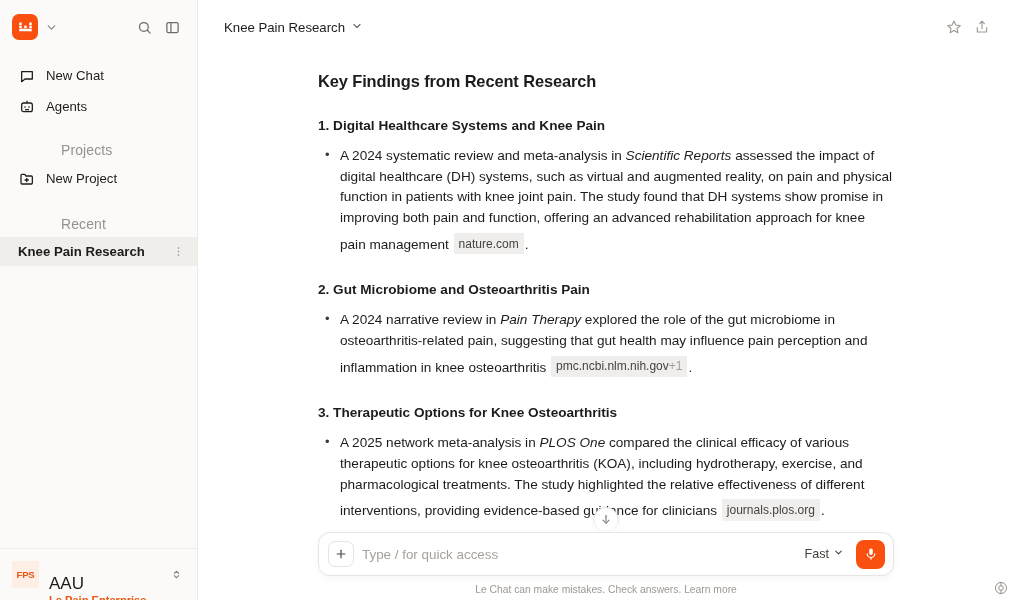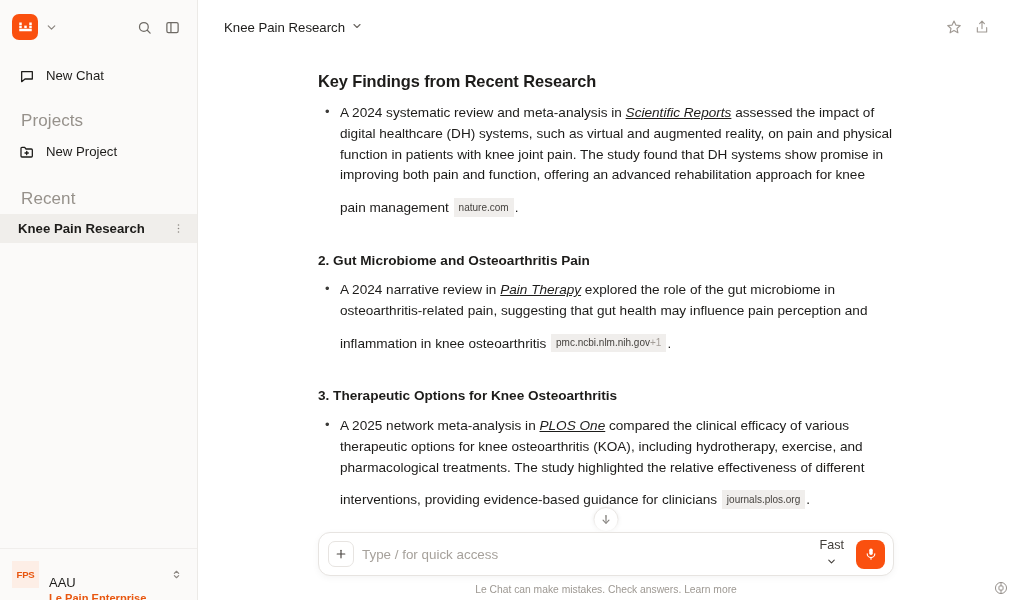--- a/index.html
+++ b/index.html
@@ -44,23 +44,24 @@
   .sb-nav { padding: 6px 10px 0 10px; }
   .nav-item {
     display: flex; align-items: center; gap: 11px;
     height: 31px; padding: 0 8px; border-radius: 7px;
     cursor: pointer; color: #1d1c1a;
     font-size: 13.2px;
   }
   .nav-ico { width: 17px; height: 17px; flex: 0 0 17px; display:flex; align-items:center; justify-content:center; color:#1d1c1a; }
 
   .sb-section-label {
-    font-size: 17px; color: #96918b; font-weight: 400;
+    font-size: 14px; color: #96918b; font-weight: 400;
     padding: 0 21px; margin-top: 20px; margin-bottom: 5px;
     letter-spacing: 0.1px;
+    margin-left: 40px;
   }
   .chat-item {
     display: flex; align-items: center; height: 29px;
     padding: 0 10px 0 18px; cursor: pointer;
     font-size: 13.2px; color: #1d1c1a; font-weight: 600;
     position: relative;
   }
   .chat-item.active { background: #f0eeeb; }
   .chat-item .ci-label { flex:1; overflow:hidden; white-space:nowrap; text-overflow:ellipsis; }
   .dots {
@@ -75,21 +76,21 @@
     border-top: 1px solid #f0eeec;
   }
   .avatar {
     width: 27px; height: 27px; border-radius: 0;
     background: #fdeee6; color: #e8560f;
     display: flex; align-items: center; justify-content: center;
     font-size: 9.6px; font-weight: 700; flex: 0 0 27px;
     letter-spacing: -0.2px;
   }
   .acct-text { flex: 1; min-width: 0; line-height: 1.25; }
-  .acct-name { font-size: 13px; color: #1d1c1a; font-weight: 400; margin-top: 32px; }
+  .acct-name { font-size: 17px; color: #1d1c1a; font-weight: 400; margin-top: 32px; }
   .acct-plan { font-size: 11.1px; color: #e8560f; font-weight: 700; white-space: nowrap; }
   .updown { width: 18px; height: 18px; color: #8c8782; display:flex; align-items:center; justify-content:center; cursor:pointer; }
 
   
   #main { flex: 1; position: relative; height: 600px; background: #fff; overflow: hidden; }
   .main-head {
     height: 54px; display: flex; align-items: center;
     padding: 0 18px 0 24px; position: relative; z-index: 6;
     background: #fff;
   }
@@ -125,25 +126,25 @@
     font-size: 13.6px; font-weight: 700; margin: 22px 0 0 0;
   }
   ul.bullets { list-style: none; margin: 9px 0 0 0; padding: 0; }
   ul.bullets li {
     position: relative; padding-left: 22px; margin-bottom: 4px;
   }
   ul.bullets li::before {
     content: "•"; position: absolute; left: 7px; top: -1px;
     color: #3b3a38; font-size: 13px;
   }
-  em { font-style: italic; text-decoration: underline; }
+  em { font-style: italic; }
   .cite {
     display: inline-block; background: #f0eeec; color: #46433f;
-    border-radius: 0; padding: 1.5px 5px; font-size: 10px;
-    vertical-align: 1px; margin: 12px 1px; cursor: pointer;
+    border-radius: 0; padding: 1.5px 5px; font-size: 12px;
+    vertical-align: 1px; margin: 4px 1px; cursor: pointer;
     white-space: nowrap;
   }
   .cite .plus { color: #a39d97; }
 
   
   .scroll-btn {
     position: absolute; left: 50%; transform: translateX(-50%);
     top: 507px; width: 25px; height: 25px; border-radius: 50%;
     background: #fff; border: 1px solid #eae7e4;
     box-shadow: 0 1px 4px rgba(0,0,0,0.09);
@@ -172,21 +173,20 @@
   .composer-input {
     flex: 1; border: none; outline: none; background: transparent;
     font-family: "Liberation Sans", sans-serif; font-size: 13.4px;
     color: #1d1c1a; height: 100%;
   }
   .composer-input::placeholder { color: #a6a19b; }
   .fast-sel {
     display: flex; align-items: center; gap: 4px; cursor: pointer;
     font-size: 12.6px; color: #413d39; padding: 4px 4px;
     border-radius: 6px;
-    flex-direction: column;
   }
   .mic-btn {
     width: 29px; height: 29px; border-radius: 8px; background: #fa500f;
     display: flex; align-items: center; justify-content: center;
     color: #fff; cursor: pointer; flex: 0 0 29px;
   }
   .disclaimer {
     text-align: center; font-size: 10.3px; color: #9d9892;
     padding: 8px 0 5px 0;
   }
@@ -238,20 +238,32 @@
 
     <nav class="sb-nav">
       <div class="nav-item">
         <span class="nav-ico">
           <svg width="16" height="16" viewBox="0 0 24 24" fill="none" stroke="currentColor" stroke-width="1.9" stroke-linejoin="round">
               <path d="M4 5.5h16v11H9l-5 4z"></path>
             </svg>
         </span>
         <span>New Chat</span>
       </div>
+      <div class="nav-item">
+        <span class="nav-ico">
+          <svg width="16" height="16" viewBox="0 0 24 24" fill="none" stroke="currentColor" stroke-width="1.9" stroke-linejoin="round">
+              <line x1="12" y1="2.5" x2="12" y2="6"></line>
+              <rect x="4" y="6" width="16" height="13" rx="3"></rect>
+              <circle cx="9" cy="12" r="1.2" fill="currentColor" stroke="none"></circle>
+              <circle cx="15" cy="12" r="1.2" fill="currentColor" stroke="none"></circle>
+              <line x1="9" y1="16" x2="15" y2="16"></line>
+            </svg>
+        </span>
+        <span>Agents</span>
+      </div>
     </nav>
 
     <div class="sb-section-label">Projects</div>
     <div class="sb-nav" style="padding-top:0;">
       <div class="nav-item">
         <span class="nav-ico">
           <svg width="16" height="16" viewBox="0 0 24 24" fill="none" stroke="currentColor" stroke-width="1.9" stroke-linejoin="round" stroke-linecap="round">
               <path d="M3 6.5a1.5 1.5 0 0 1 1.5-1.5h4l2 2.5h8A1.5 1.5 0 0 1 20 9v9a1.5 1.5 0 0 1-1.5 1.5h-14A1.5 1.5 0 0 1 3 18z"></path>
               <line x1="11.5" y1="11" x2="11.5" y2="16"></line>
               <line x1="9" y1="13.5" x2="14" y2="13.5"></line>
@@ -318,20 +330,21 @@
 
     <div class="article-wrap">
       <article class="article">
 
         <div class="clipped-line">
           <span>focusing on knee osteoarthritis and related treatments:</span>
         </div>
 
         <h2 class="sec-title">Key Findings from Recent Research</h2>
 
+        <h3 class="sub-title">1. Digital Healthcare Systems and Knee Pain</h3>
         <ul class="bullets">
           <li><span>A 2024 systematic review and meta-analysis in </span><em>Scientific Reports</em><span> assessed the impact of digital healthcare (DH) systems, such as virtual and augmented reality, on pain and physical function in patients with knee joint pain. The study found that DH systems show promise in improving both pain and function, offering an advanced rehabilitation approach for knee pain management </span><span class="cite"><span>nature.com</span></span><span>.</span></li>
         </ul>
 
         <h3 class="sub-title">2. Gut Microbiome and Osteoarthritis Pain</h3>
         <ul class="bullets">
           <li><span>A 2024 narrative review in </span><em>Pain Therapy</em><span> explored the role of the gut microbiome in osteoarthritis-related pain, suggesting that gut health may influence pain perception and inflammation in knee osteoarthritis </span><span class="cite"><span>pmc.ncbi.nlm.nih.gov</span><span class="plus">+1</span></span><span>.</span></li>
         </ul>
 
         <h3 class="sub-title">3. Therapeutic Options for Knee Osteoarthritis</h3>

